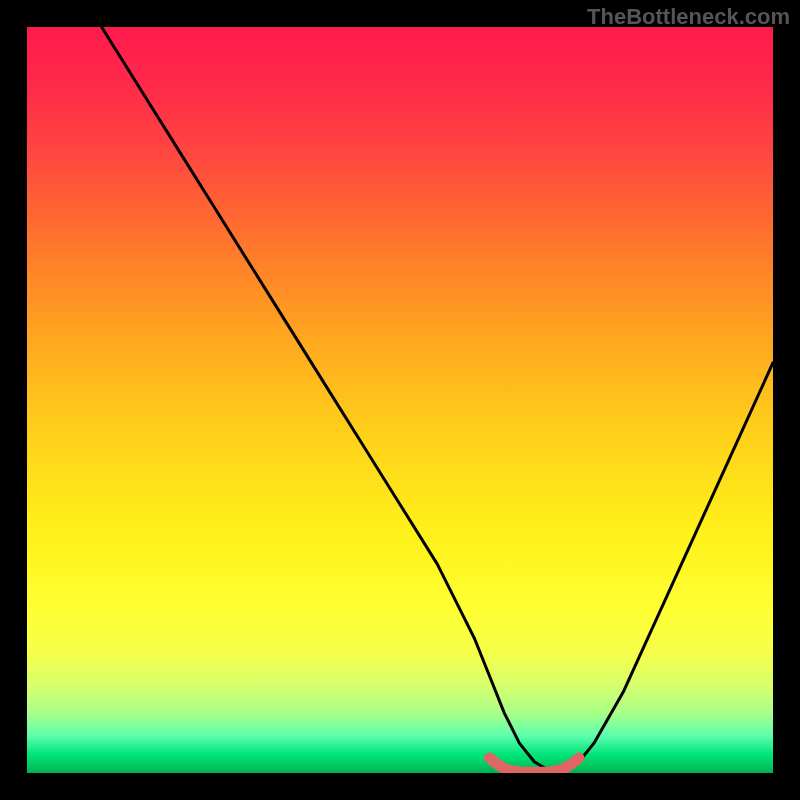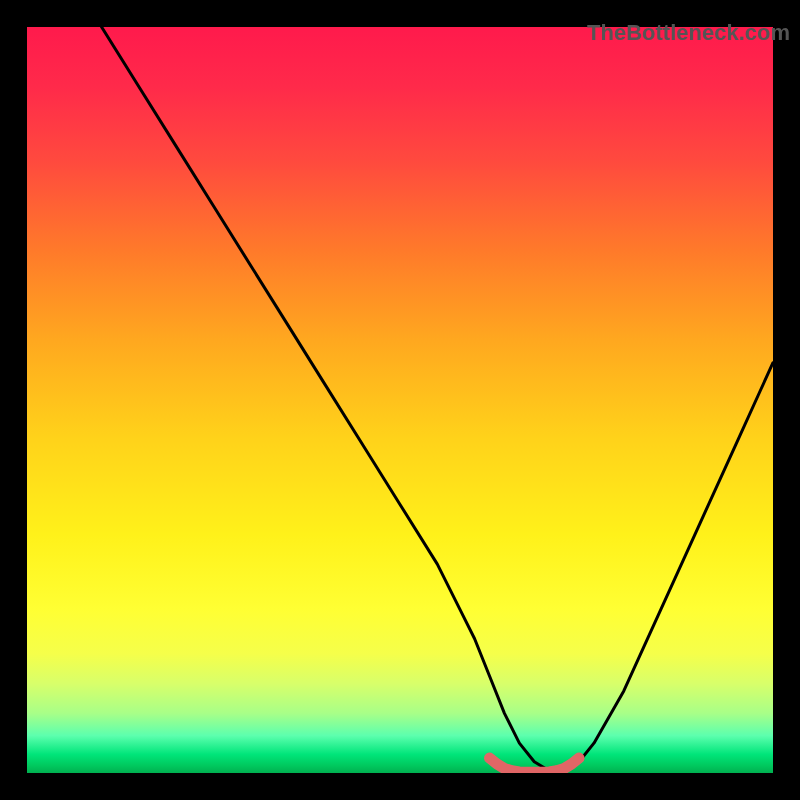--- a/index.html
+++ b/index.html
@@ -46,21 +46,21 @@
     );
   }
   .svg-overlay {
     position: absolute;
     inset: 0;
     width: 100%;
     height: 100%;
   }
   .watermark {
     position: absolute;
-    top: 20px;
+    top: 4px;
     right: 10px;
     font-size: 22px;
     font-weight: 600;
     color: #555555;
     letter-spacing: 0px;
   }
 </style>
 </head>
 <body>
 

